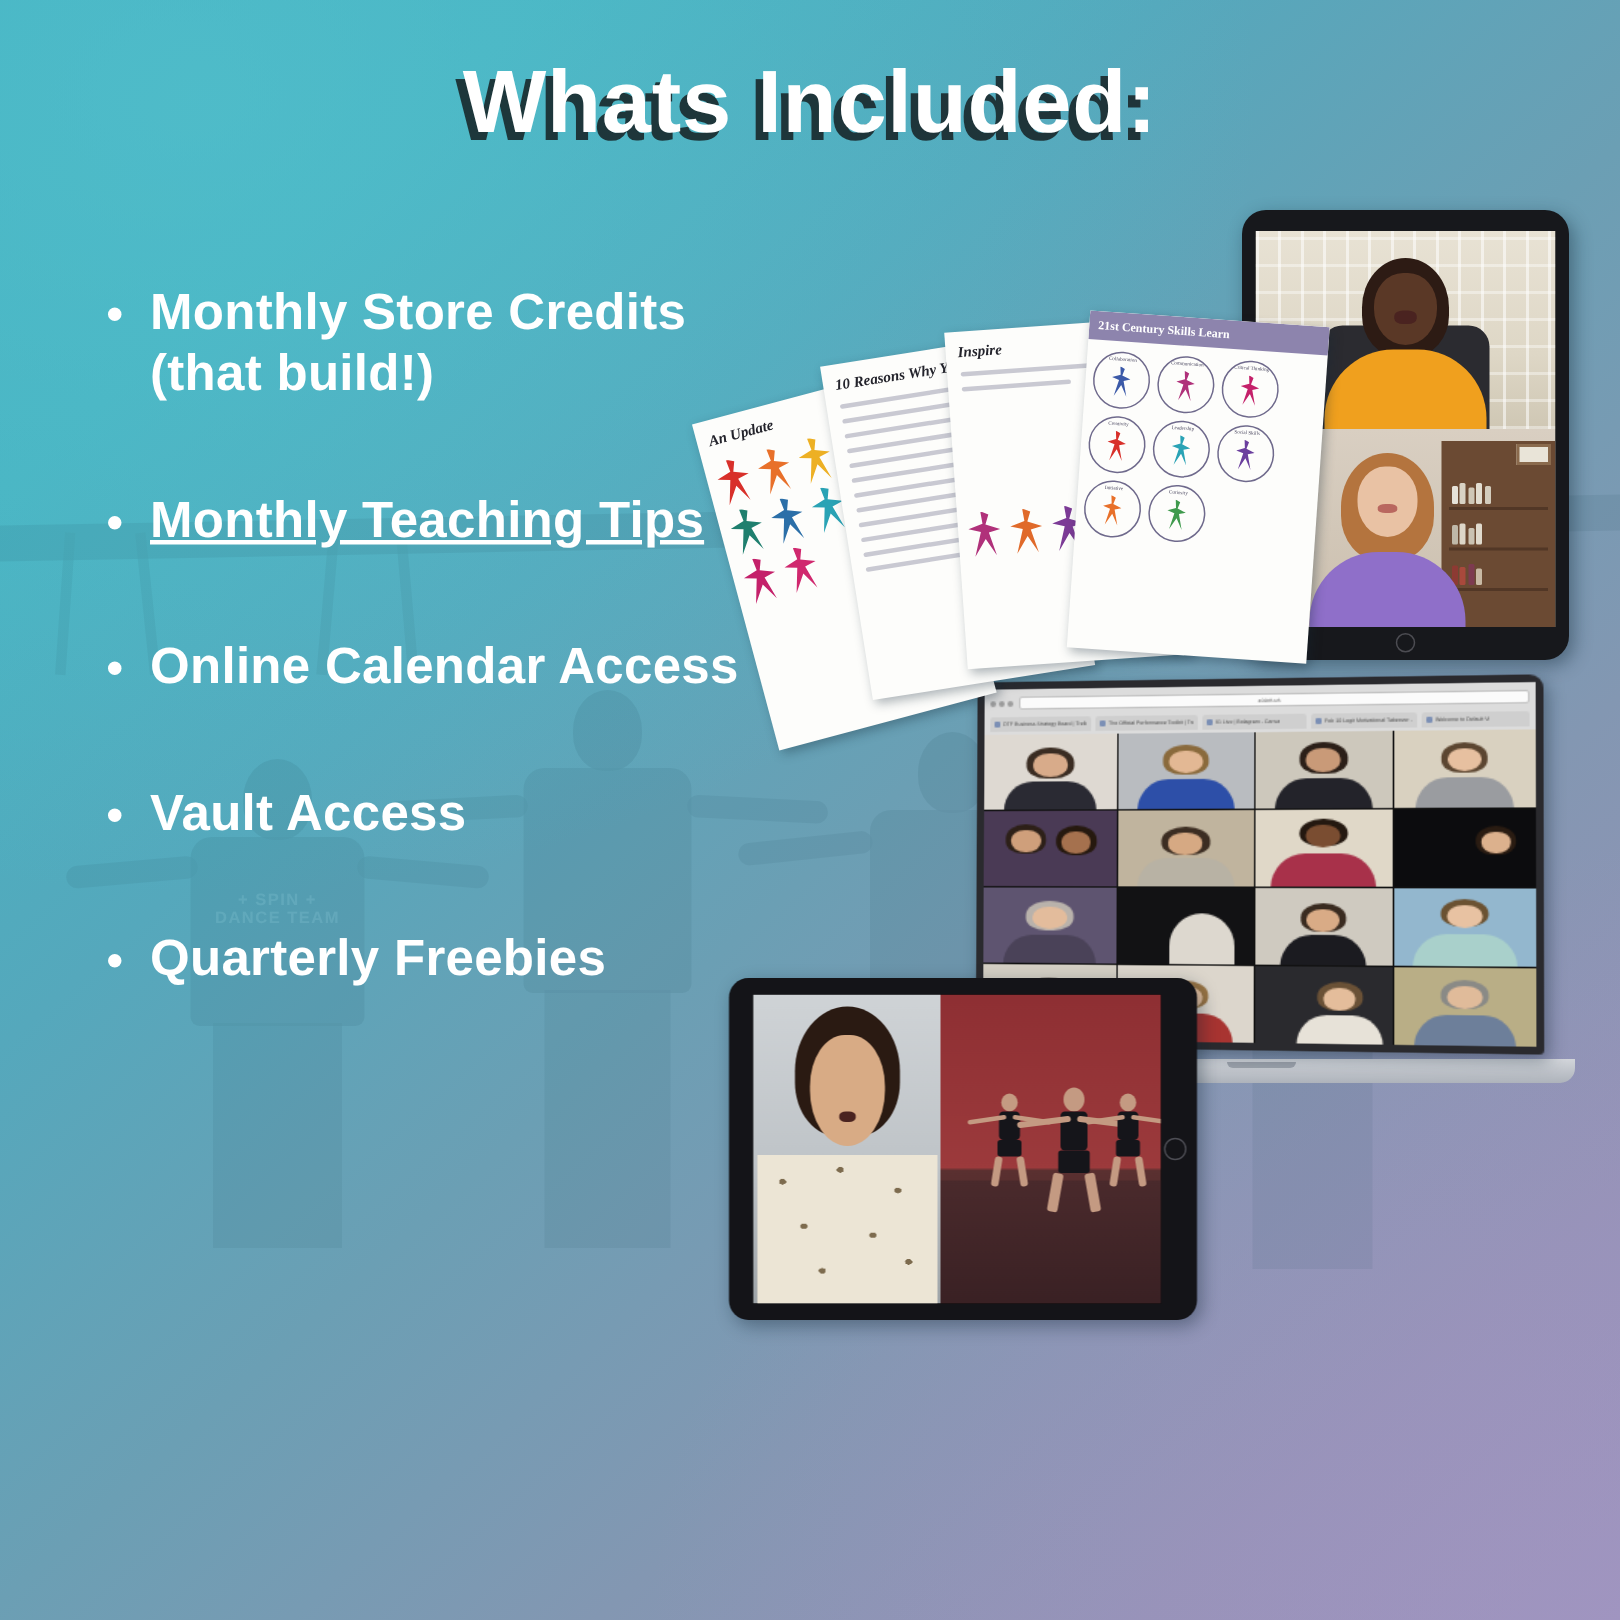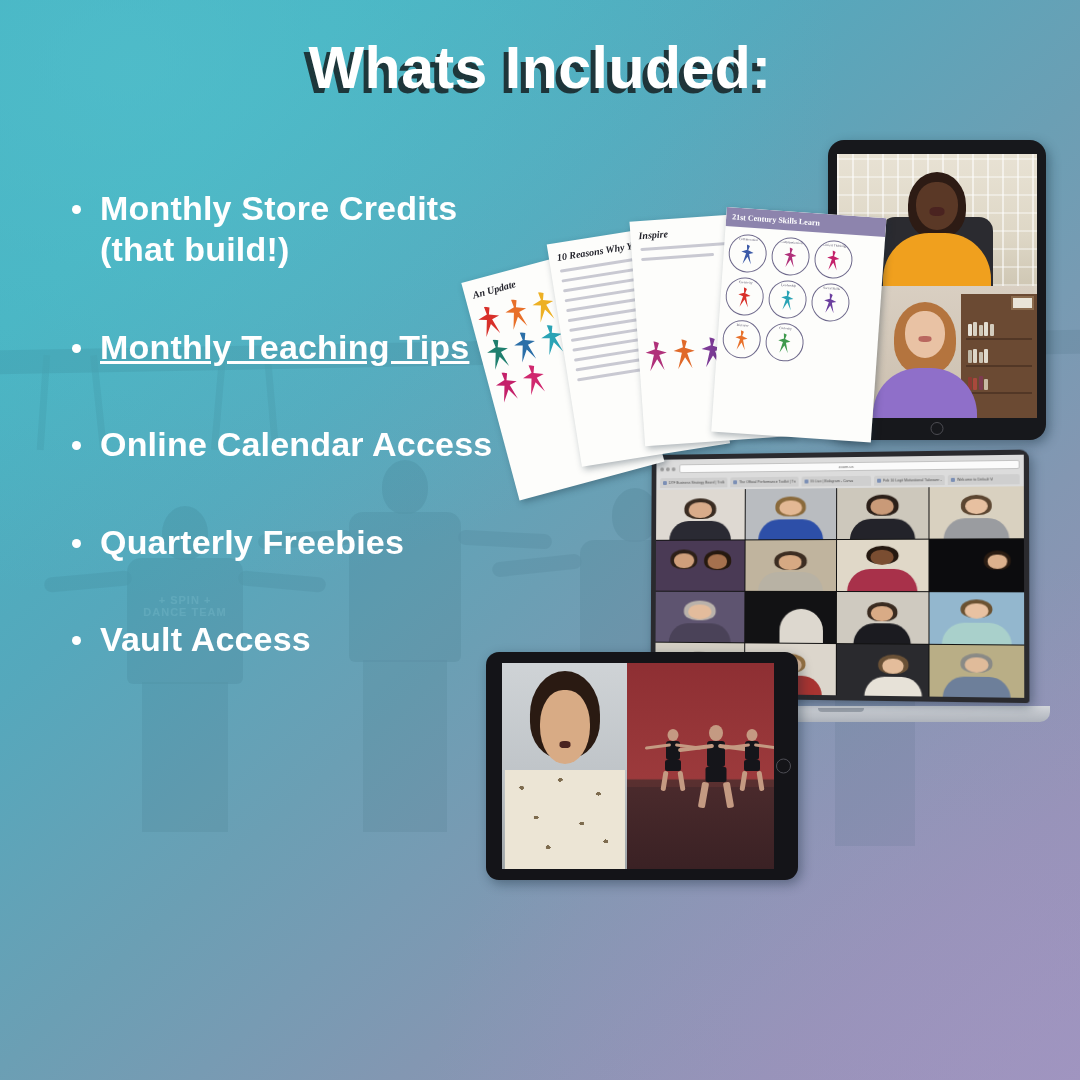--- a/index.html
+++ b/index.html
@@ -440,22 +440,22 @@
     </div>
   </div>
 
   <h1 class="title">Whats Included:</h1>
 
   <ul class="benefits">
     <li class="benefit-item" style="white-space:pre-line;">Monthly Store Credits
 (that build!)</li>
     <li class="benefit-item" style="white-space:pre-line;text-decoration:underline;">Monthly Teaching Tips</li>
     <li class="benefit-item" style="white-space:pre-line;">Online Calendar Access</li>
+    <li class="benefit-item" style="white-space:pre-line;">Vault Access</li>
     <li class="benefit-item" style="white-space:pre-line;">Quarterly Freebies</li>
-    <li class="benefit-item" style="white-space:pre-line;">Vault Access</li>
   </ul>
 
   <div class="papers">
 
     <div class="sheet" style="left:2px; top:58px; transform:rotate(-15deg); z-index:1;">
       <div class="sheet-title">An Update</div>
       <div class="dancer-row">
         <div class="dancer-fig" style="background:#d8302a"></div>
         <div class="dancer-fig" style="background:#e8702a"></div>
         <div class="dancer-fig" style="background:#edb024"></div>

